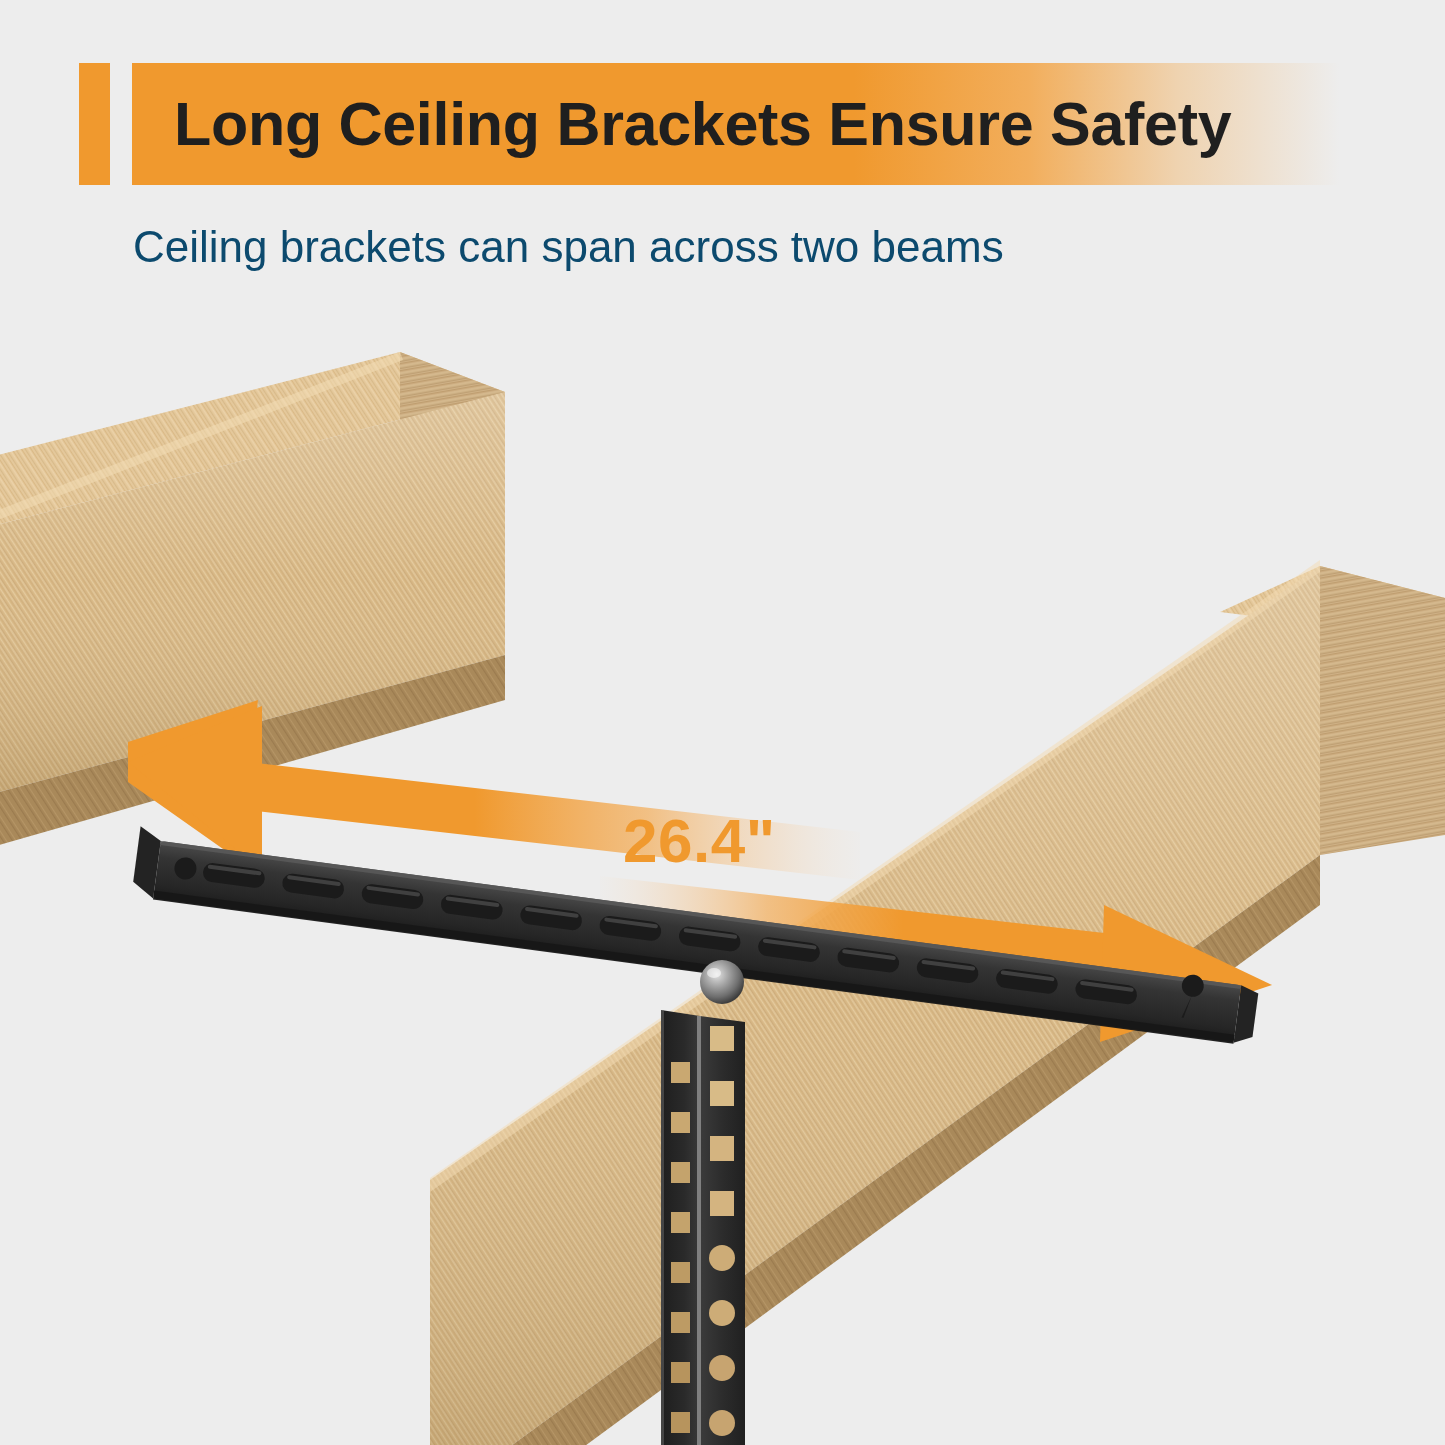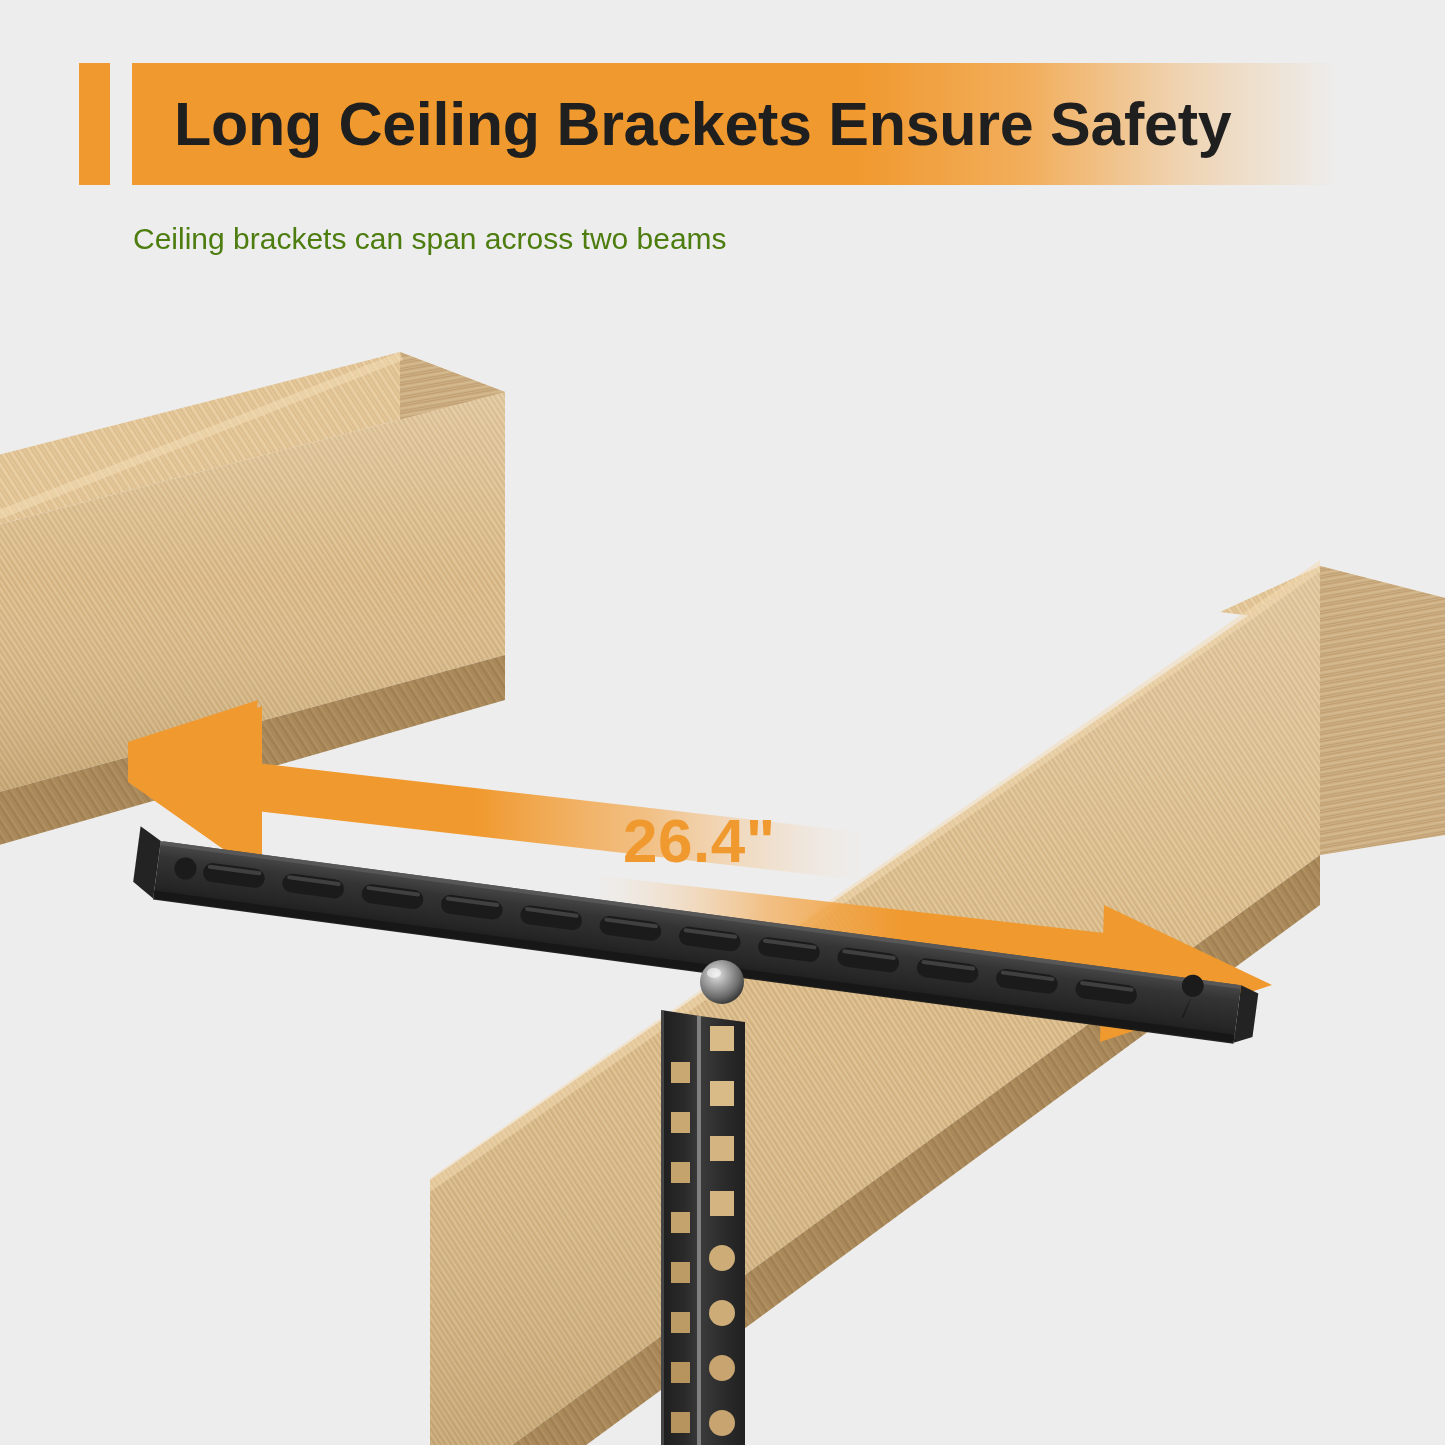--- a/index.html
+++ b/index.html
@@ -60,23 +60,23 @@
     font-size: 61px;
     font-weight: bold;
     color: #1f1f1f;
     letter-spacing: -0.3px;
     white-space: nowrap;
   }
   #page-subtitle {
     position: absolute;
     left: 104px;
     top: 222px;
-    font-size: 30px;
+    font-size: 44px;
     font-weight: normal;
-    color: #4d7c0f;
+    color: #0c4a6e;
     white-space: nowrap;
   }
 
   
   #scene {
     position: absolute;
     left: 0; top: 0;
     width: 1445px;
     height: 1445px;
     z-index: 10;

